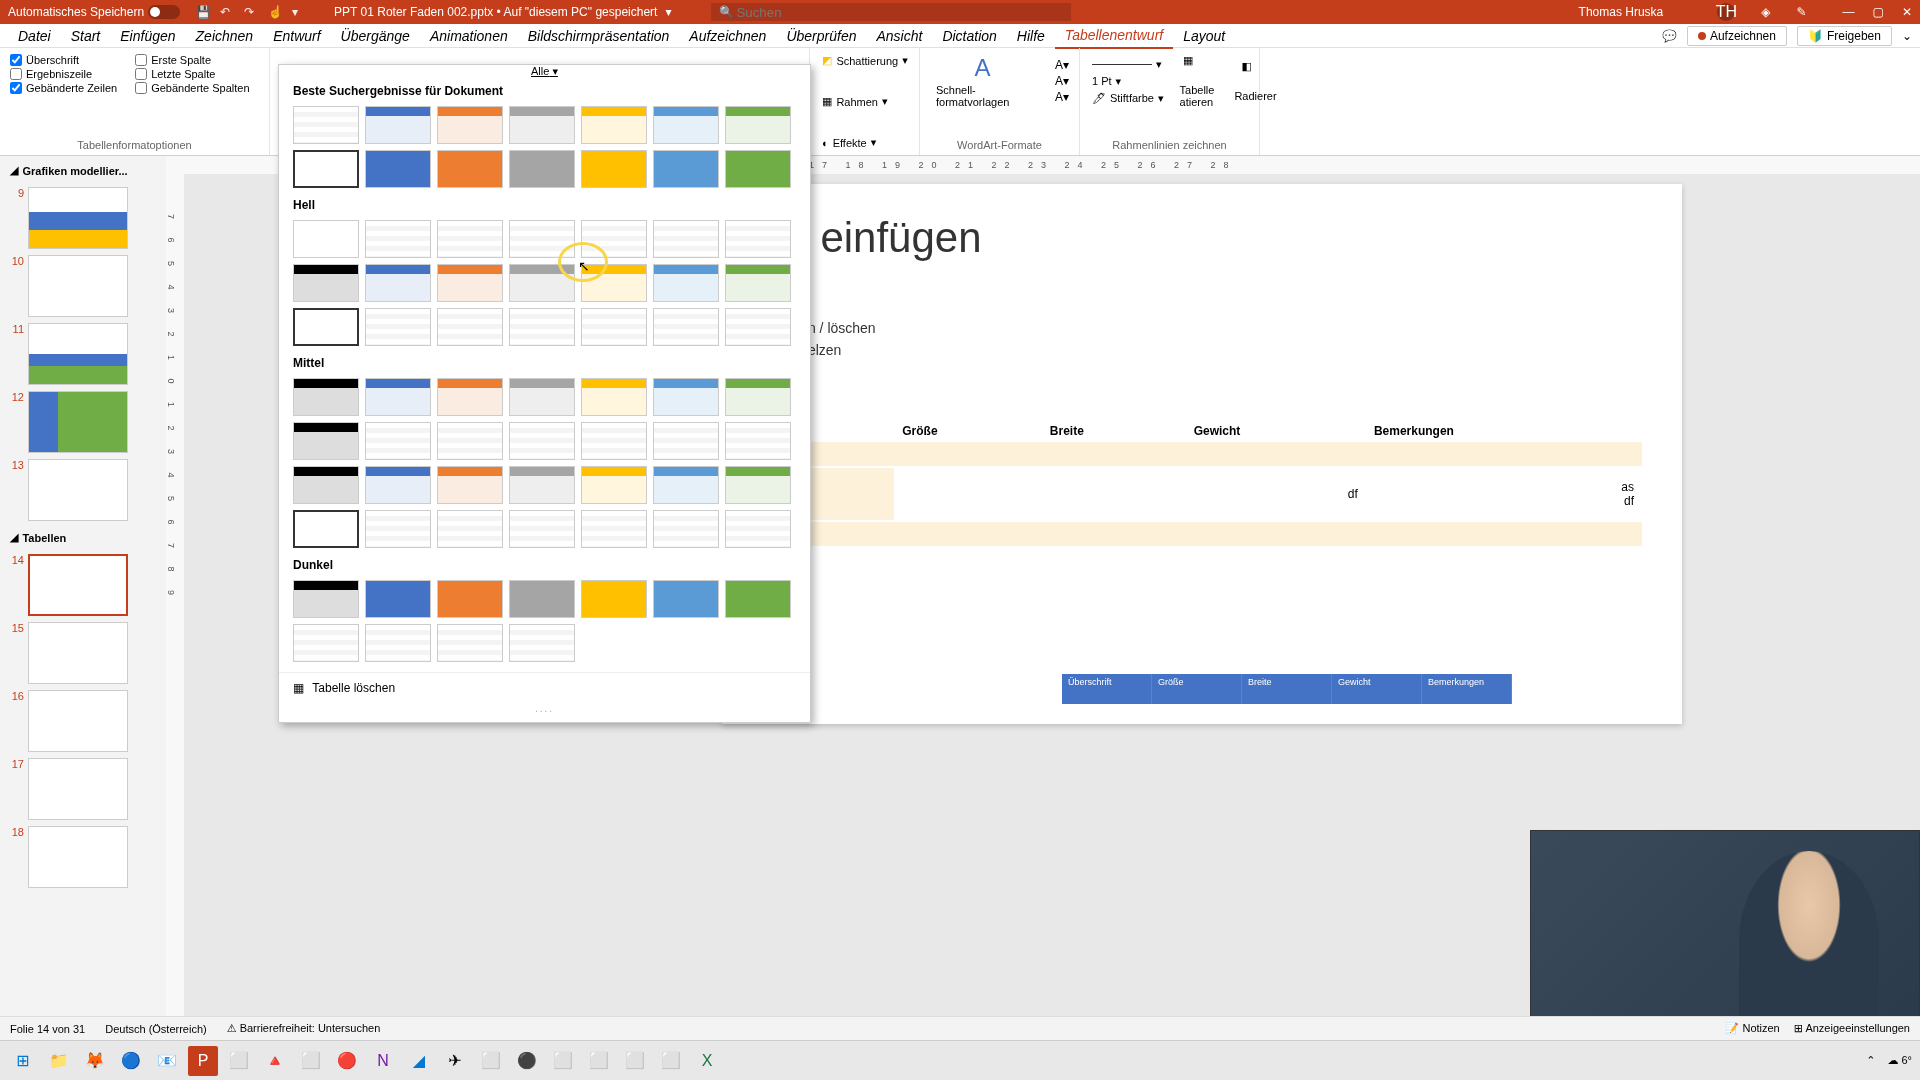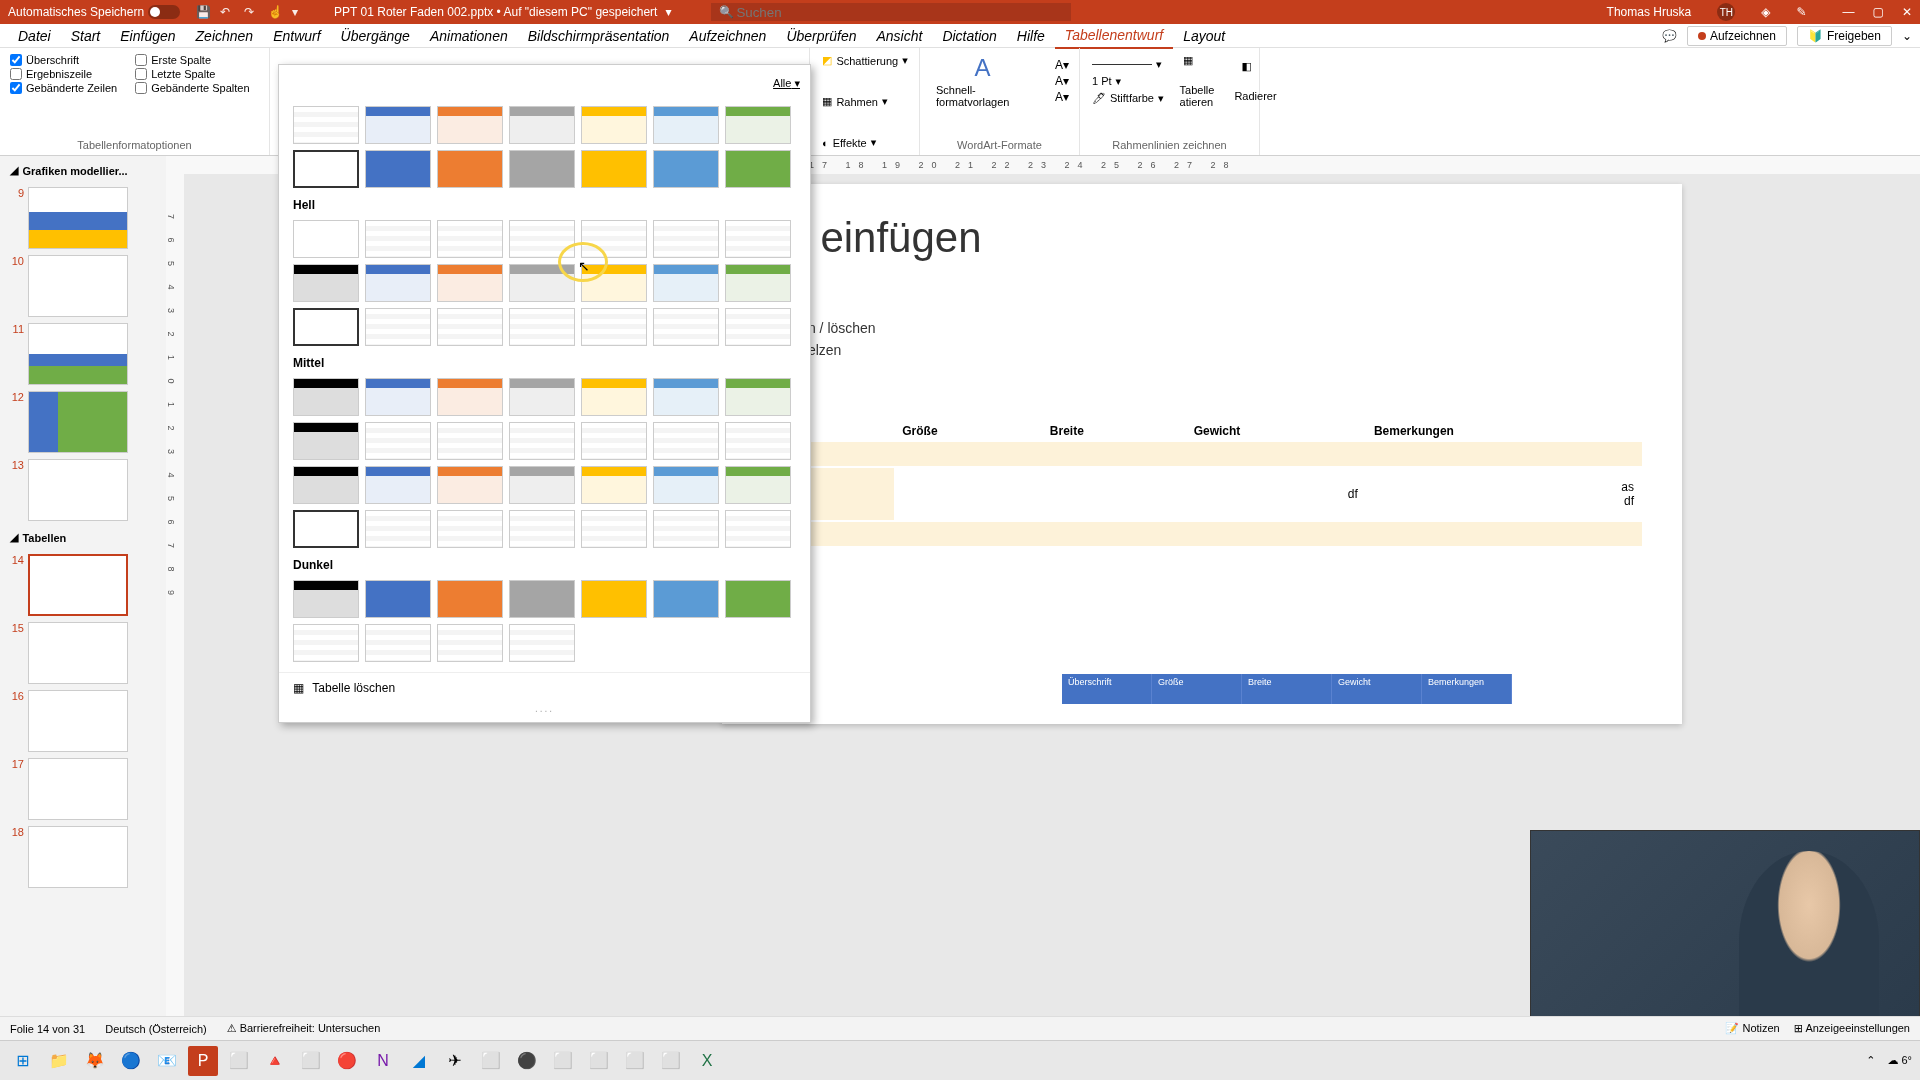--- a/index.html
+++ b/index.html
@@ -9,21 +9,21 @@
 .titlebar { height: 24px; background: #c43e1c; display: flex; align-items: center; color: white; font-size: 12px; padding: 0 8px; }
 .titlebar .left { display: flex; align-items: center; gap: 8px; }
 .titlebar .autosave-toggle { display: flex; align-items: center; gap: 4px; }
 .titlebar .toggle-pill { width: 32px; height: 14px; background: #8b2c13; border-radius: 7px; position: relative; }
 .titlebar .toggle-pill::after { content: ''; position: absolute; left: 2px; top: 2px; width: 10px; height: 10px; background: white; border-radius: 50%; }
 .titlebar .qa-icons { display: flex; gap: 10px; margin-left: 8px; }
 .titlebar .qa-icon { width: 14px; height: 14px; opacity: 0.9; }
 .titlebar .doc-title { margin-left: 20px; }
 .titlebar .search-box { margin-left: 40px; display: flex; align-items: center; background: #a8351a; padding: 2px 8px; width: 360px; height: 18px; }
 .titlebar .right { margin-left: auto; display: flex; align-items: center; gap: 26px; }
-.titlebar .user-badge { width: 18px; height: 18px; border-radius: 50%; background: #8b2c13; display: flex; align-items: center; justify-content: center; font-size: 10px; }
+.titlebar .user-badge { width: 18px; height: 18px; border-radius: 50%; background: #8b2c13; display: flex; align-items: center; justify-content: center; font-size: 16px; margin-left: 28px; }
 .titlebar .win-controls { display: flex; gap: 18px; margin-left: 10px; }
 
 
 .ribbon-tabs { height: 24px; background: white; display: flex; align-items: center; border-bottom: 1px solid #e0e0e0; padding: 0 8px; }
 .ribbon-tabs .tab { padding: 4px 10px; font-size: 14px; cursor: pointer; font-style: italic; }
 .ribbon-tabs .tab.active { border-bottom: 2px solid #c43e1c; color: #c43e1c; }
 .ribbon-tabs .extras { margin-left: auto; display: flex; gap: 10px; align-items: center; font-size: 12px; }
 .ribbon-tabs .extras .btn { border: 1px solid #ccc; padding: 2px 10px; border-radius: 2px; display: flex; align-items: center; gap: 4px; }
 .ribbon-tabs .extras .red-dot { width: 8px; height: 8px; background: #c43e1c; border-radius: 50%; }
 
@@ -32,21 +32,21 @@
 .ribbon-group { border-right: 1px solid #e5e5e5; padding: 4px 10px; display: flex; flex-direction: column; justify-content: space-between; }
 .ribbon-group .label { font-size: 11px; text-align: center; color: #666; }
 .check-row { display: flex; align-items: center; gap: 4px; font-size: 11px; margin: 2px 0; }
 .check-row input { width: 12px; height: 12px; }
 .ribbon-icon-btn { display: flex; flex-direction: column; align-items: center; font-size: 11px; gap: 2px; padding: 2px 6px; }
 .ribbon-icon-btn .icn { width: 28px; height: 28px; }
 .small-dd { font-size: 11px; padding: 2px; display: flex; align-items: center; gap: 4px; }
 
 
 .gallery-dropdown { position: absolute; left: 278px; top: 64px; width: 533px; background: white; border: 1px solid #ccc; box-shadow: 3px 3px 8px rgba(0,0,0,0.3); z-index: 100; padding-bottom: 8px; }
-.gallery-dropdown .dd-head { display: flex; justify-content: flex-end; padding: 12px 10px; font-size: 11px; text-decoration: underline; }
+.gallery-dropdown .dd-head { display: flex; justify-content: center; padding: 0 10px; font-size: 11px; text-decoration: underline; }
 .gallery-dropdown .section-title { font-size: 12px; font-weight: 600; padding: 6px 14px 4px; }
 .gallery-dropdown .style-grid { display: grid; grid-template-columns: repeat(7, 66px); gap: 6px; padding: 4px 14px; }
 .gallery-dropdown .style-swatch { width: 66px; height: 38px; border: 1px solid #ccc; cursor: pointer; }
 .gallery-dropdown .delete-row { padding: 8px 14px; font-size: 12px; display: flex; align-items: center; gap: 8px; border-top: 1px solid #eee; margin-top: 6px; }
 .gallery-handle { text-align: center; color: #aaa; font-size: 10px; letter-spacing: 2px; }
 
 
 .cursor-highlight { position: absolute; left: 558px; top: 242px; width: 50px; height: 40px; border: 3px solid #f7d64a; border-radius: 50%; z-index: 101; pointer-events: none; }
 .cursor-arrow { position: absolute; left: 578px; top: 258px; z-index: 102; font-size: 14px; color: #000; pointer-events: none; }
 
@@ -265,20 +265,21 @@
         </div>
     </div>
     <div class="label">Rahmenlinien zeichnen</div>
   </div>
 </div>
 
 <div class="gallery-dropdown">
   <div class="dd-head">
       <span><span>Alle</span> ▾</span>
     </div>
+  <div class="section-title">Beste Suchergebnisse für Dokument</div>
   <div class="style-grid">
     <div class="style-swatch sw-light-stripe"></div>
     <div class="style-swatch sw-hdr-blue"></div>
     <div class="style-swatch sw-hdr-orange"></div>
     <div class="style-swatch sw-hdr-gray"></div>
     <div class="style-swatch sw-hdr-yellow"></div>
     <div class="style-swatch sw-hdr-blue2"></div>
     <div class="style-swatch sw-hdr-green"></div>
     <div class="style-swatch sw-border"></div>
     <div class="style-swatch sw-solid-blue"></div>

